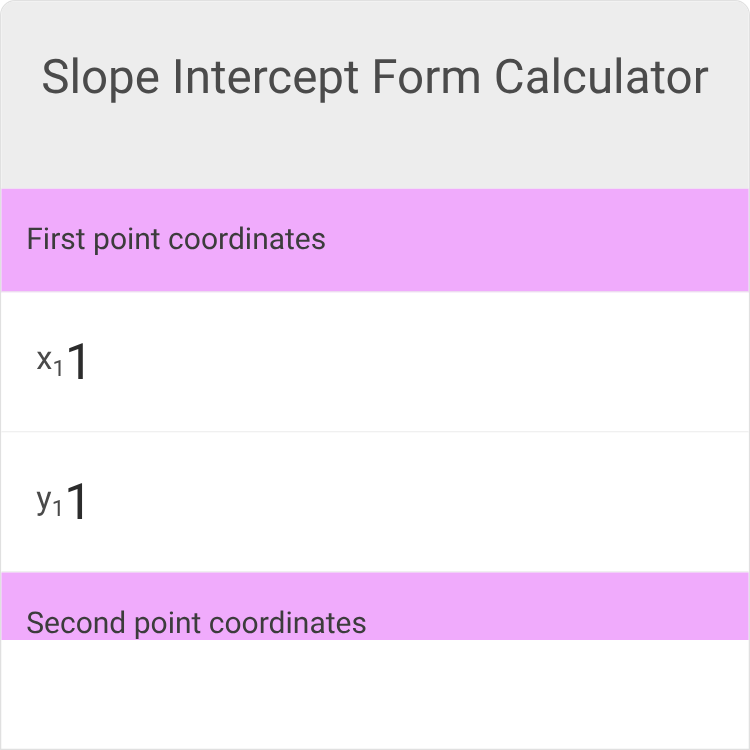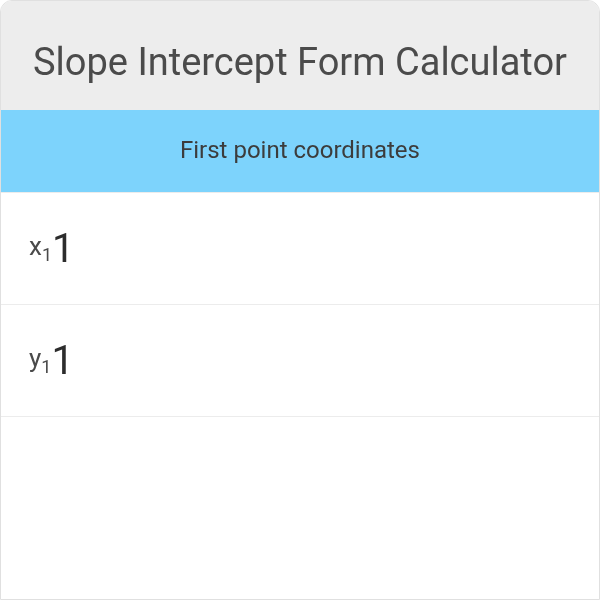--- a/index.html
+++ b/index.html
@@ -17,37 +17,36 @@
       width: 100%;
       height: 100%;
       border: 1px solid #e0e0e0;
       border-radius: 12px 12px 0 0;
       overflow: hidden;
       display: flex;
       flex-direction: column;
     }
     .header {
       background: #ededed;
-      padding: 38px 20px 23px 20px;
+      padding: 38px 20px 64px 20px;
       text-align: center;
     }
     .header h1 {
       font-size: 38px;
       font-weight: 400;
       color: #4b4b4b;
       line-height: 1.25;
     }
     .section-heading {
-      text-align: center;
       padding: 26px 20px 28px 20px;
       font-size: 24px;
       color: #3c3c3c;
       font-weight: 400;
       border-bottom: 1px solid #ececec;
-      background: #7dd3fc;
+      background: #f0abfc;
     }
     .field-row {
       display: flex;
       align-items: center;
       padding: 0 36px 0 28px;
       height: 112px;
       border-bottom: 1px solid #ececec;
       background: #ffffff;
     }
     .field-label {
@@ -86,13 +85,14 @@
     <div class="field-value">1</div>
   </div>
 
   <div class="field-row">
     <div class="field-label">
       <span>y</span><sub>1</sub>
     </div>
     <div class="field-value">1</div>
   </div>
 
+  <div class="section-heading partial">Second point coordinates</div>
 </div>
 
 </body></html>

